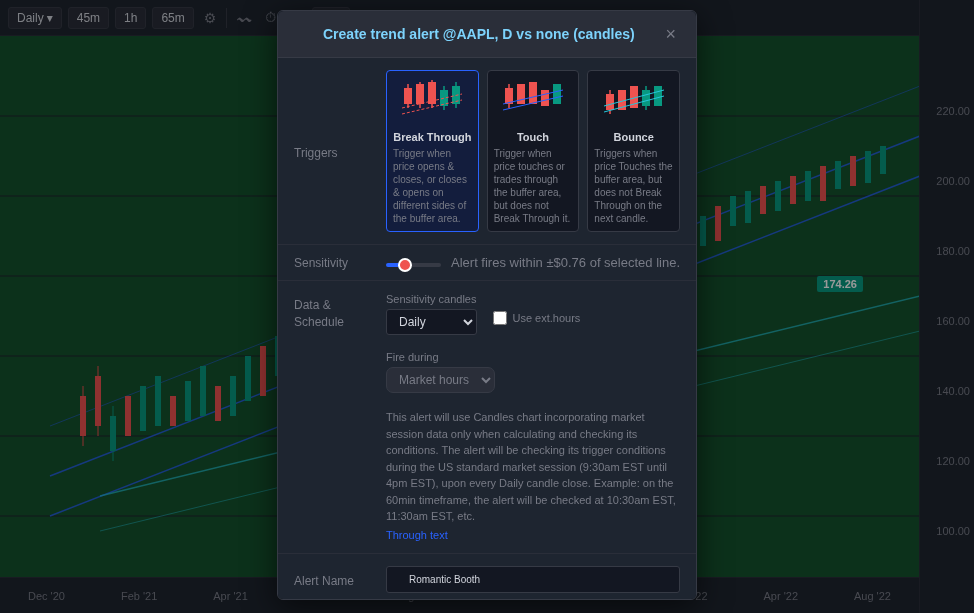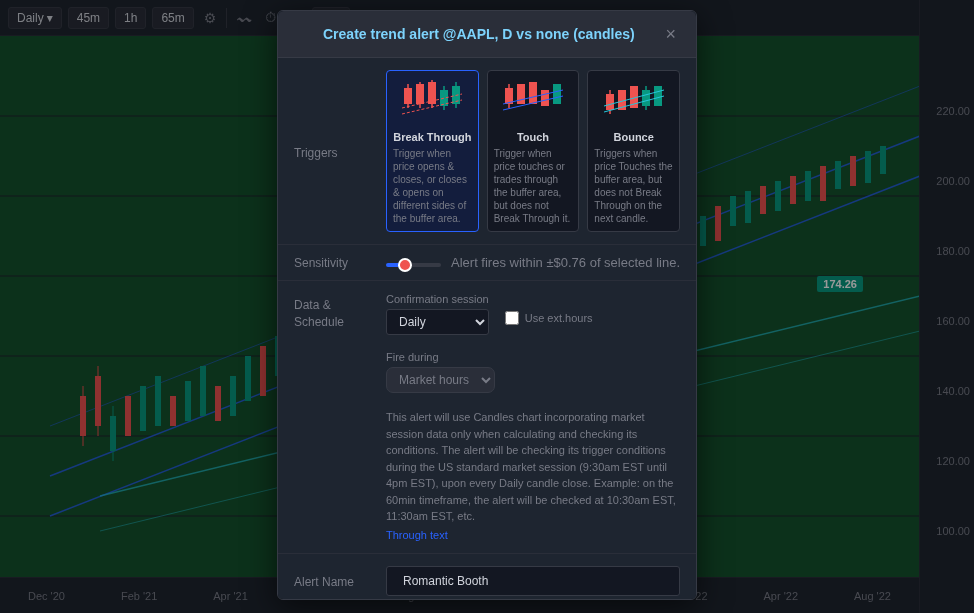--- a/index.html
+++ b/index.html
@@ -326,22 +326,22 @@
       margin-top: 4px;
     }
 
     
     .alert-name-input {
       width: 100%;
       background: #131722;
       border: 1px solid #363a45;
       color: #d1d4dc;
       border-radius: 3px;
-      padding: 7px 16px;
-      font-size: 12px;
+      padding: 7px 22px;
+      font-size: 10px;
       outline: none;
     }
 
     
     .chart-candles {
       position: absolute;
       inset: 0;
     }
 
     
@@ -547,21 +547,21 @@
       </div>
 
       <div class="section-row" style="flex-direction:column; align-items:flex-start; gap:8px;">
         <div style="display:flex; gap:12px; align-items:flex-start;">
           <div class="section-label">
             <span>Data &amp; Schedule</span>
           </div>
           <div class="section-content">
             <div class="ds-fields">
               <div class="ds-field">
-                <span class="ds-field-label">Confirmation session</span>
+                <span class="ds-field-label">Sensitivity candles</span>
                 <select class="ds-select">
                   <option>Daily</option>
                 </select>
               </div>
               <div class="checkbox-container">
                 <input type="checkbox" style="">
                 <span class="ds-field-label">Use ext.hours</span>
               </div>
               <div class="ds-field">
                 <span class="ds-field-label">Fire during</span>

